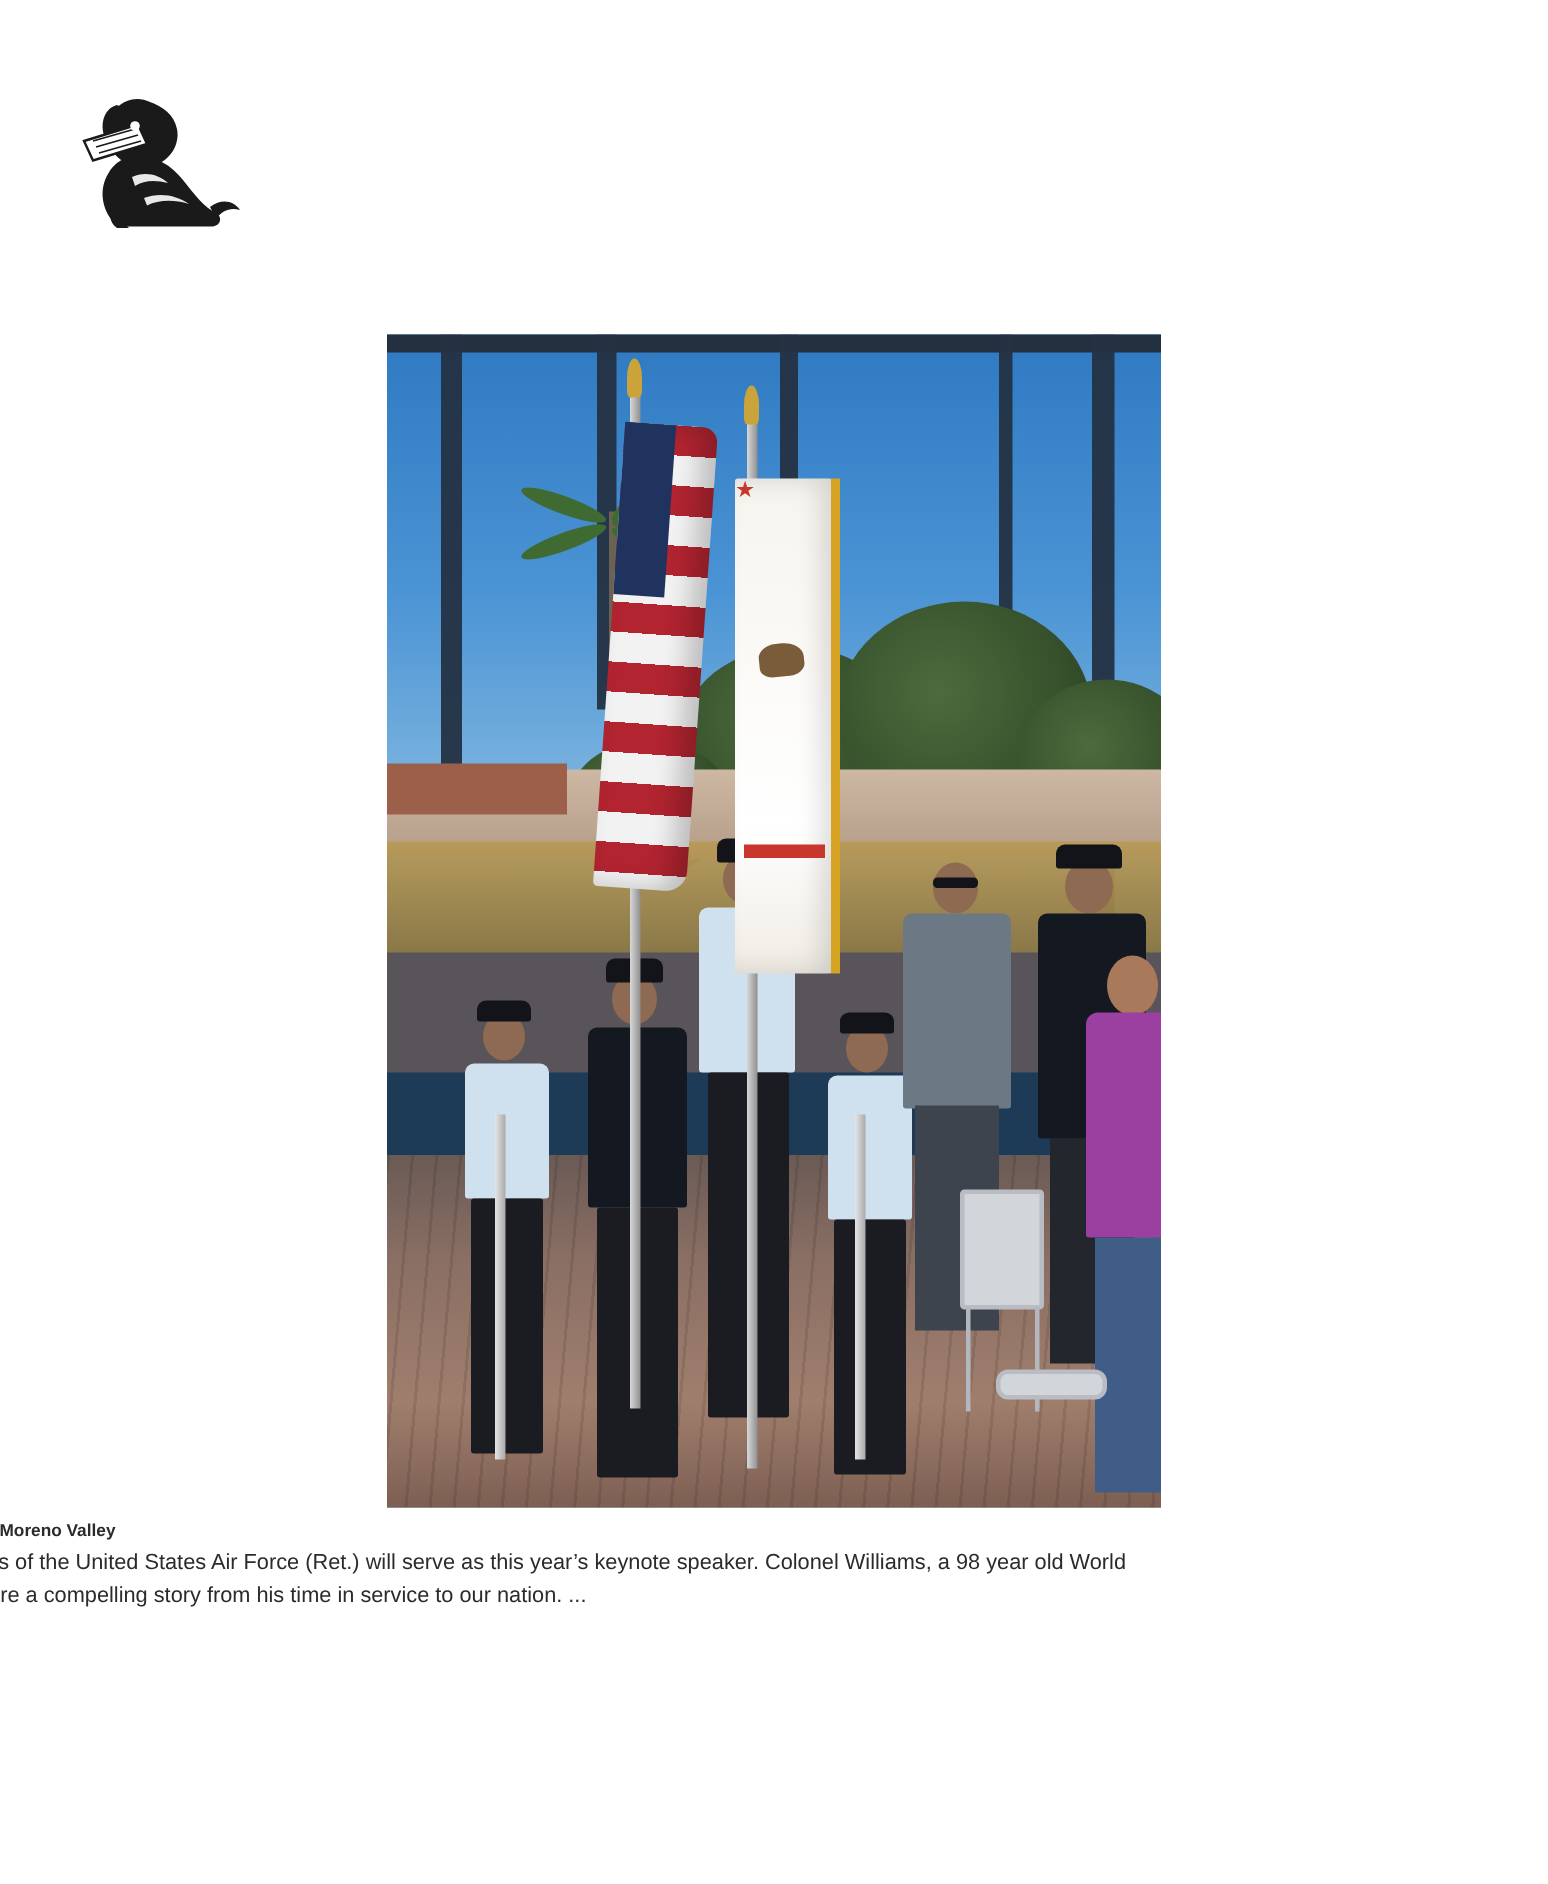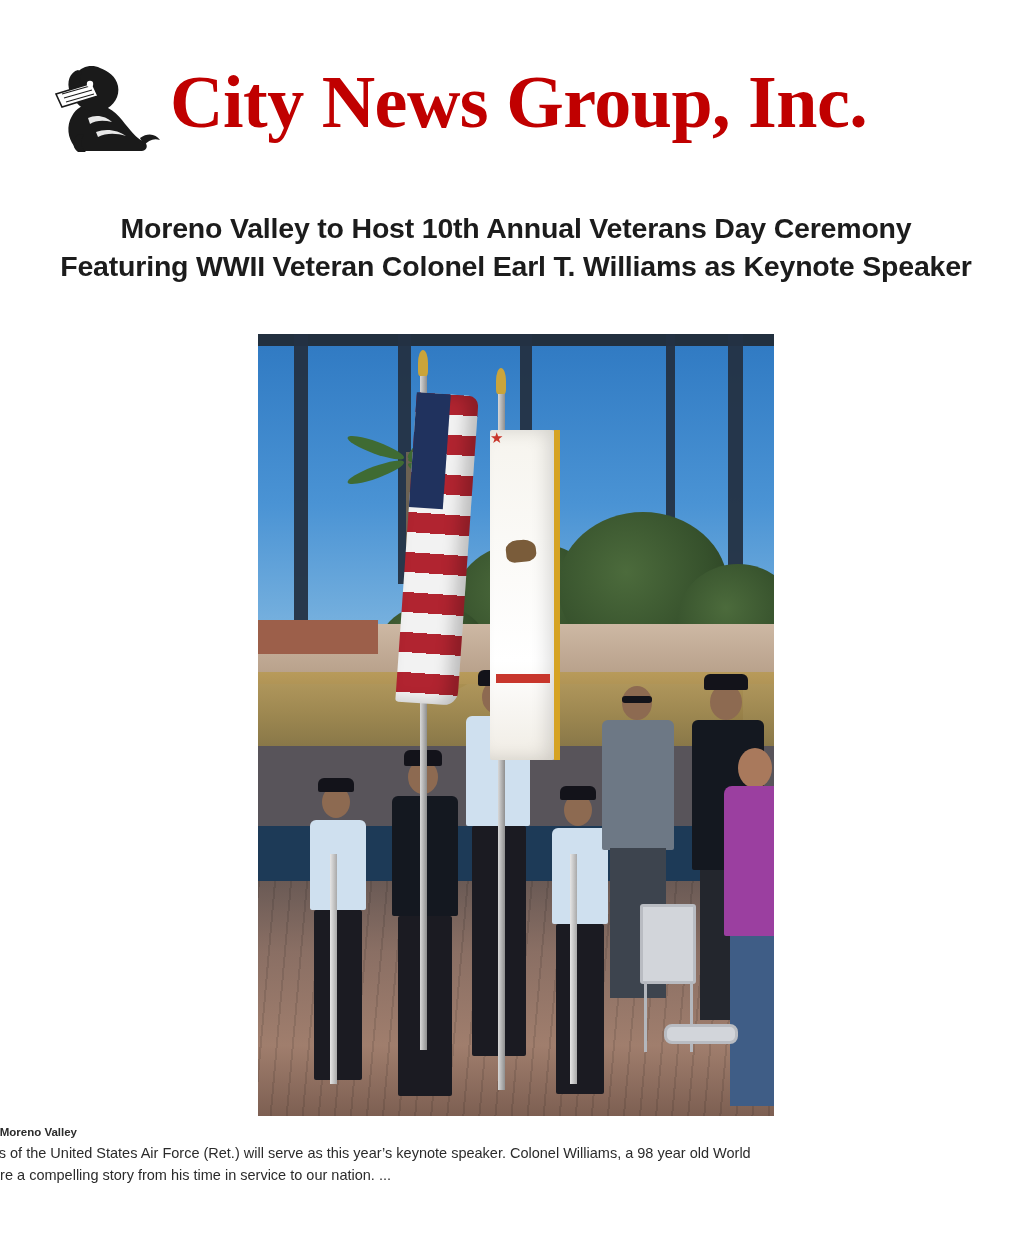--- a/index.html
+++ b/index.html
@@ -231,24 +231,22 @@
         </g>
         <g fill="#ffffff">
           <circle cx="38" cy="50" r="3.2"></circle>
         </g>
         <g fill="#ffffff" opacity=".9">
           <path d="M36 84 C44 80 54 82 60 88 C52 86 44 86 38 90 Z"></path>
           <path d="M44 98 C54 94 66 96 74 102 C64 99 54 99 46 103 Z"></path>
         </g>
       </svg>
     </div>
-    <div class="masthead-title">City News Group, Inc.</div>
   </header>
 
-  <h1 class="headline">Moreno Valley to Host 10th Annual Veterans Day Ceremony Featuring WWII Veteran Colonel Earl T. Williams as Keynote Speaker</h1>
 
   <figure class="figure">
     <div class="photo" role="img">
 
       <div class="sky"></div>
       <div class="roof-bar"></div>
 
       <div class="pillar" style="left:36px; top:0; width:14px; height:300px;"></div>
       <div class="pillar" style="left:140px; top:0; width:13px; height:250px;"></div>
       <div class="pillar" style="left:262px; top:0; width:12px; height:360px;"></div>

